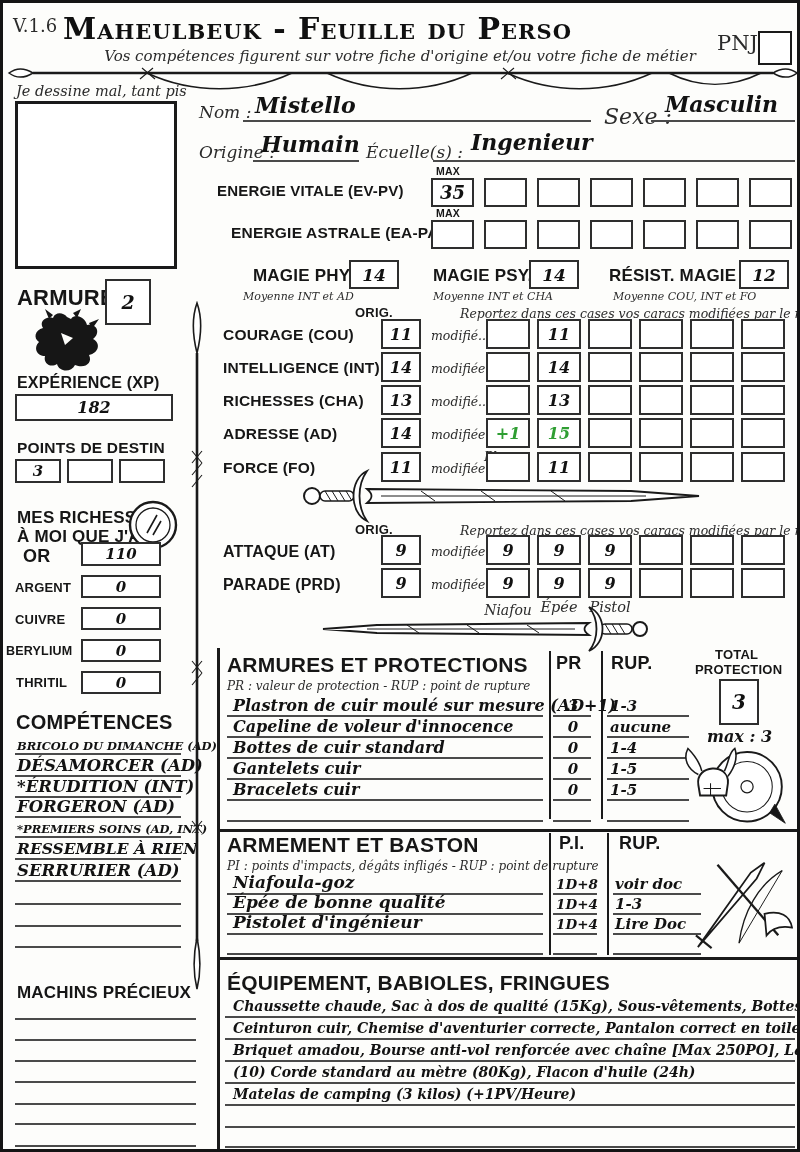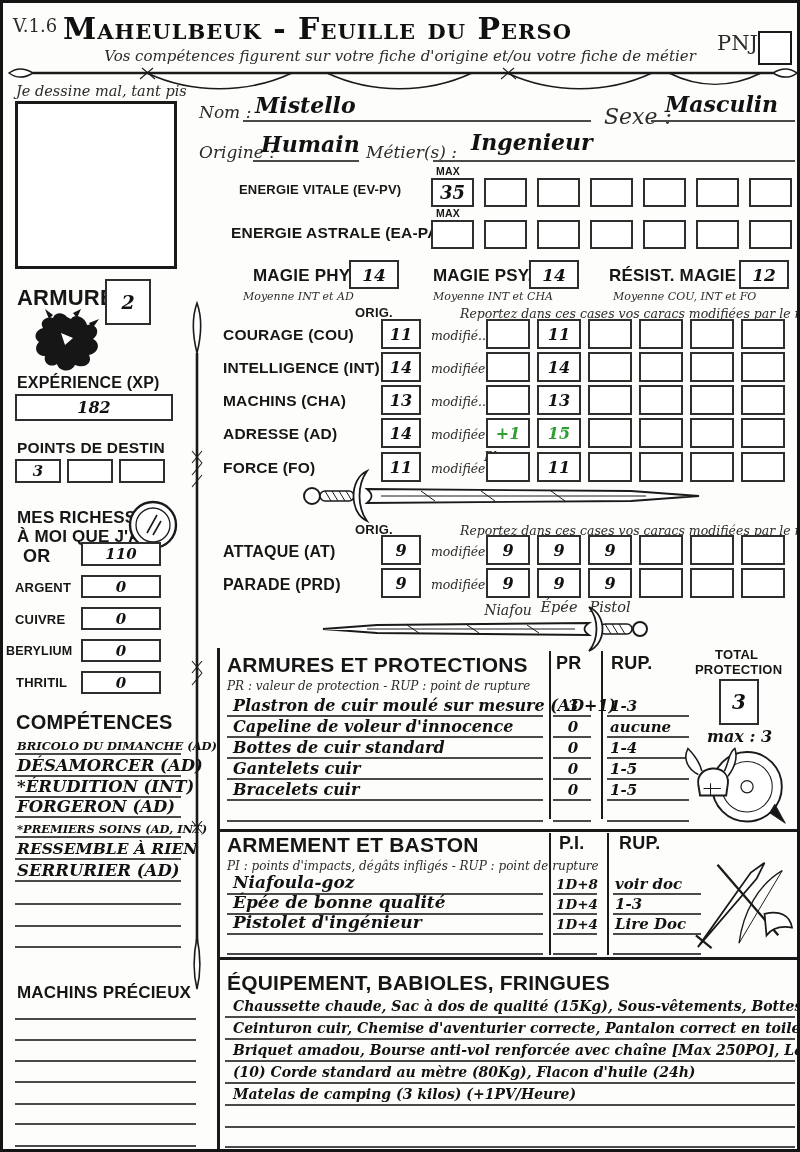--- a/index.html
+++ b/index.html
@@ -51,25 +51,25 @@
   <div class="s" style="left:196px;top:99px;font-size:17px">Nom :</div>
   <div class="h" style="left:252px;top:89px;font-size:22px">Mistello</div>
   <div class="ln" style="left:240px;top:117px;width:348px"></div>
   <div class="s" style="left:601px;top:101px;font-size:22px">Sexe :</div>
   <div class="h" style="left:662px;top:88px;font-size:22px">Masculin</div>
   <div class="ln" style="left:648px;top:117px;width:144px"></div>
 
   <div class="s" style="left:196px;top:139px;font-size:17px">Origine :</div>
   <div class="h" style="left:258px;top:128px;font-size:22px">Humain</div>
   <div class="ln" style="left:250px;top:157px;width:106px"></div>
-  <div class="s" style="left:363px;top:139px;font-size:17px">Métier(s) :</div>
+  <div class="s" style="left:363px;top:139px;font-size:17px">Écuelle(s) :</div>
   <div class="h" style="left:468px;top:126px;font-size:22px">Ingenieur</div>
   <div class="ln" style="left:430px;top:157px;width:362px"></div>
 
-  <div class="b" style="left:236px;top:179px;font-size:13px">ENERGIE VITALE (EV-PV)</div>
+  <div class="b" style="left:214px;top:179px;font-size:15px">ENERGIE VITALE (EV-PV)</div>
   <div class="b" style="left:433px;top:162px;font-size:10.5px">MAX</div>
   <div class="bx" style="left:428px;top:175px;width:43px;height:29px">
       <span style="font-size:18px">35</span>
     </div>
   <div class="bx" style="left:481px;top:175px;width:43px;height:29px"></div>
   <div class="bx" style="left:534px;top:175px;width:43px;height:29px"></div>
   <div class="bx" style="left:587px;top:175px;width:43px;height:29px"></div>
   <div class="bx" style="left:640px;top:175px;width:43px;height:29px"></div>
   <div class="bx" style="left:693px;top:175px;width:43px;height:29px"></div>
   <div class="bx" style="left:746px;top:175px;width:43px;height:29px"></div>
@@ -146,21 +146,21 @@
   <div class="bx" style="left:636px;top:349px;width:44px;height:30px">
       <span style="font-size:16px"></span>
     </div>
   <div class="bx" style="left:687px;top:349px;width:44px;height:30px">
       <span style="font-size:16px"></span>
     </div>
   <div class="bx" style="left:738px;top:349px;width:44px;height:30px">
       <span style="font-size:16px"></span>
     </div>
 
-  <div class="b" style="left:220px;top:389px;font-size:15.5px">MACHINS (CHA)</div>
+  <div class="b" style="left:220px;top:389px;font-size:15.5px">RICHESSES (CHA)</div>
   <div class="bx" style="left:378px;top:382px;width:40px;height:30px">
       <span style="font-size:16px">13</span>
     </div>
   <div class="s" style="left:428px;top:391px;font-size:12.5px">modifié...</div>
   <div class="bx" style="left:483px;top:382px;width:44px;height:30px">
       <span style="font-size:16px"></span>
     </div>
   <div class="bx" style="left:534px;top:382px;width:44px;height:30px">
       <span style="font-size:16px">13</span>
     </div>

